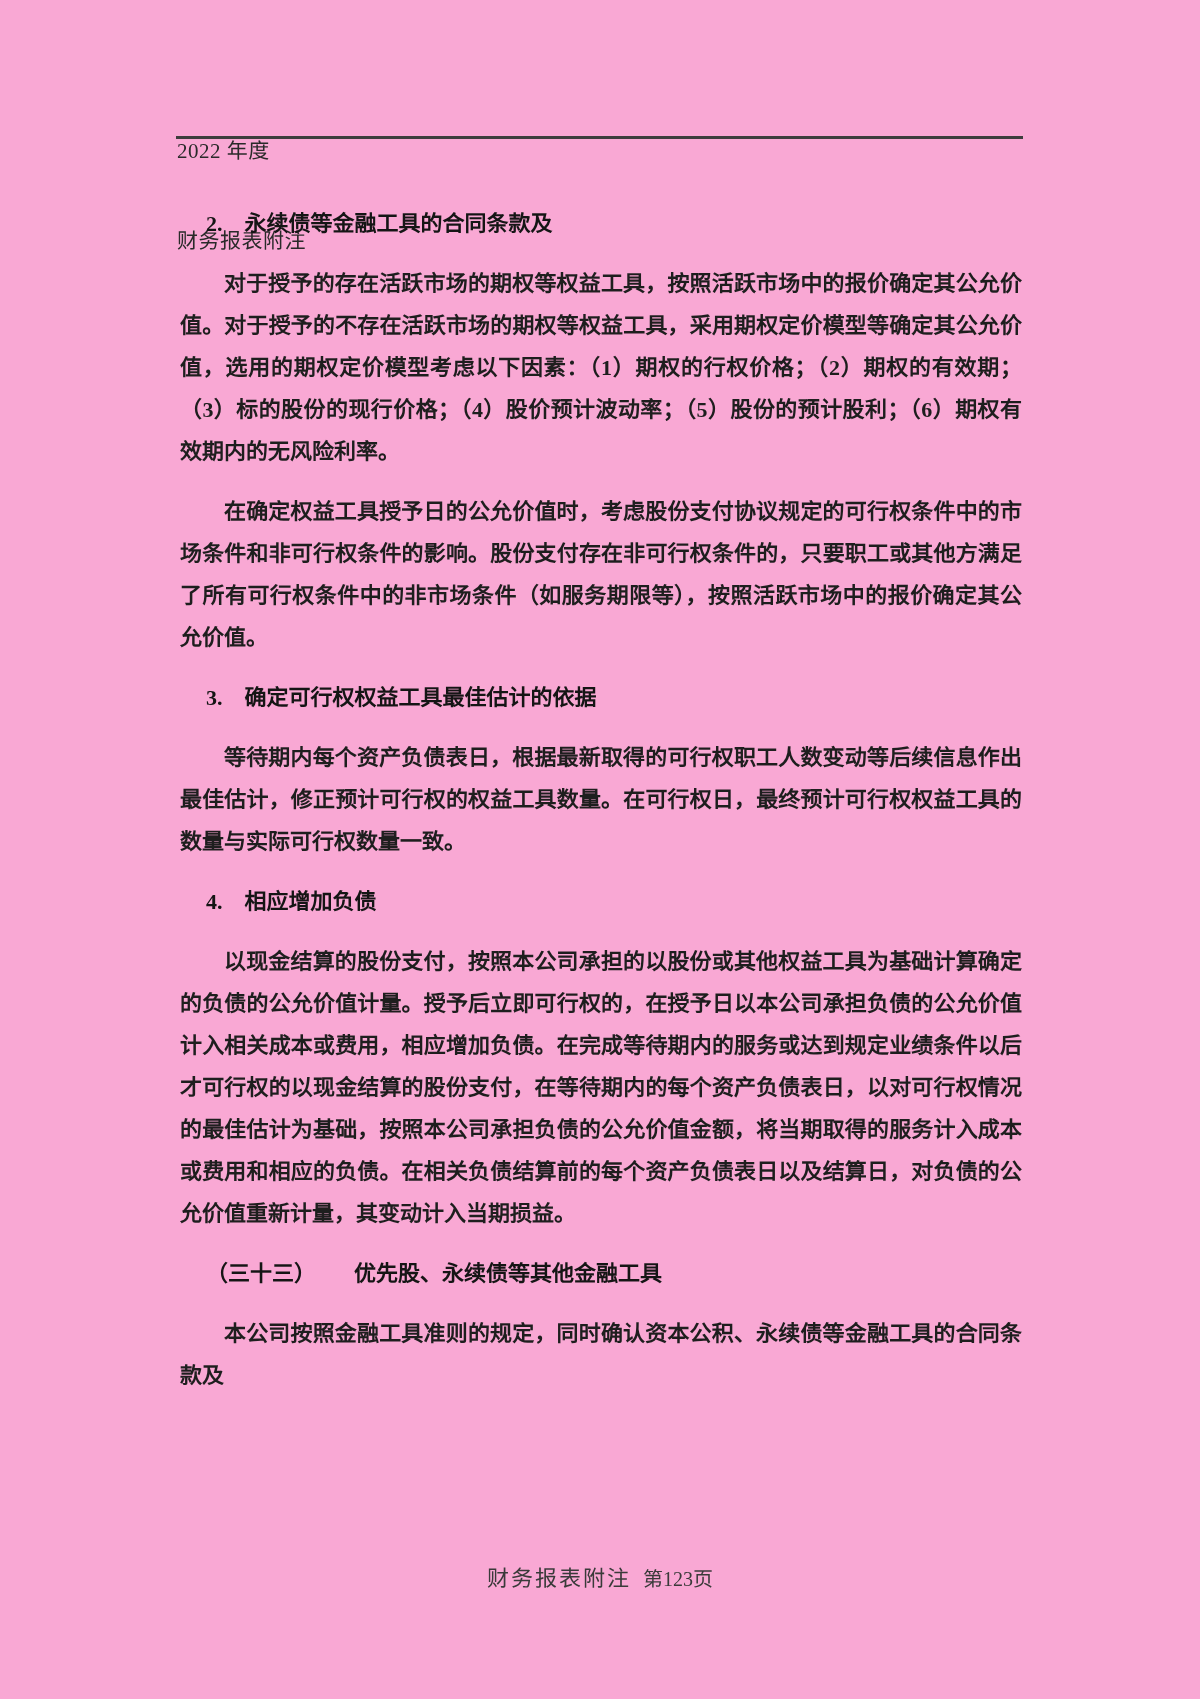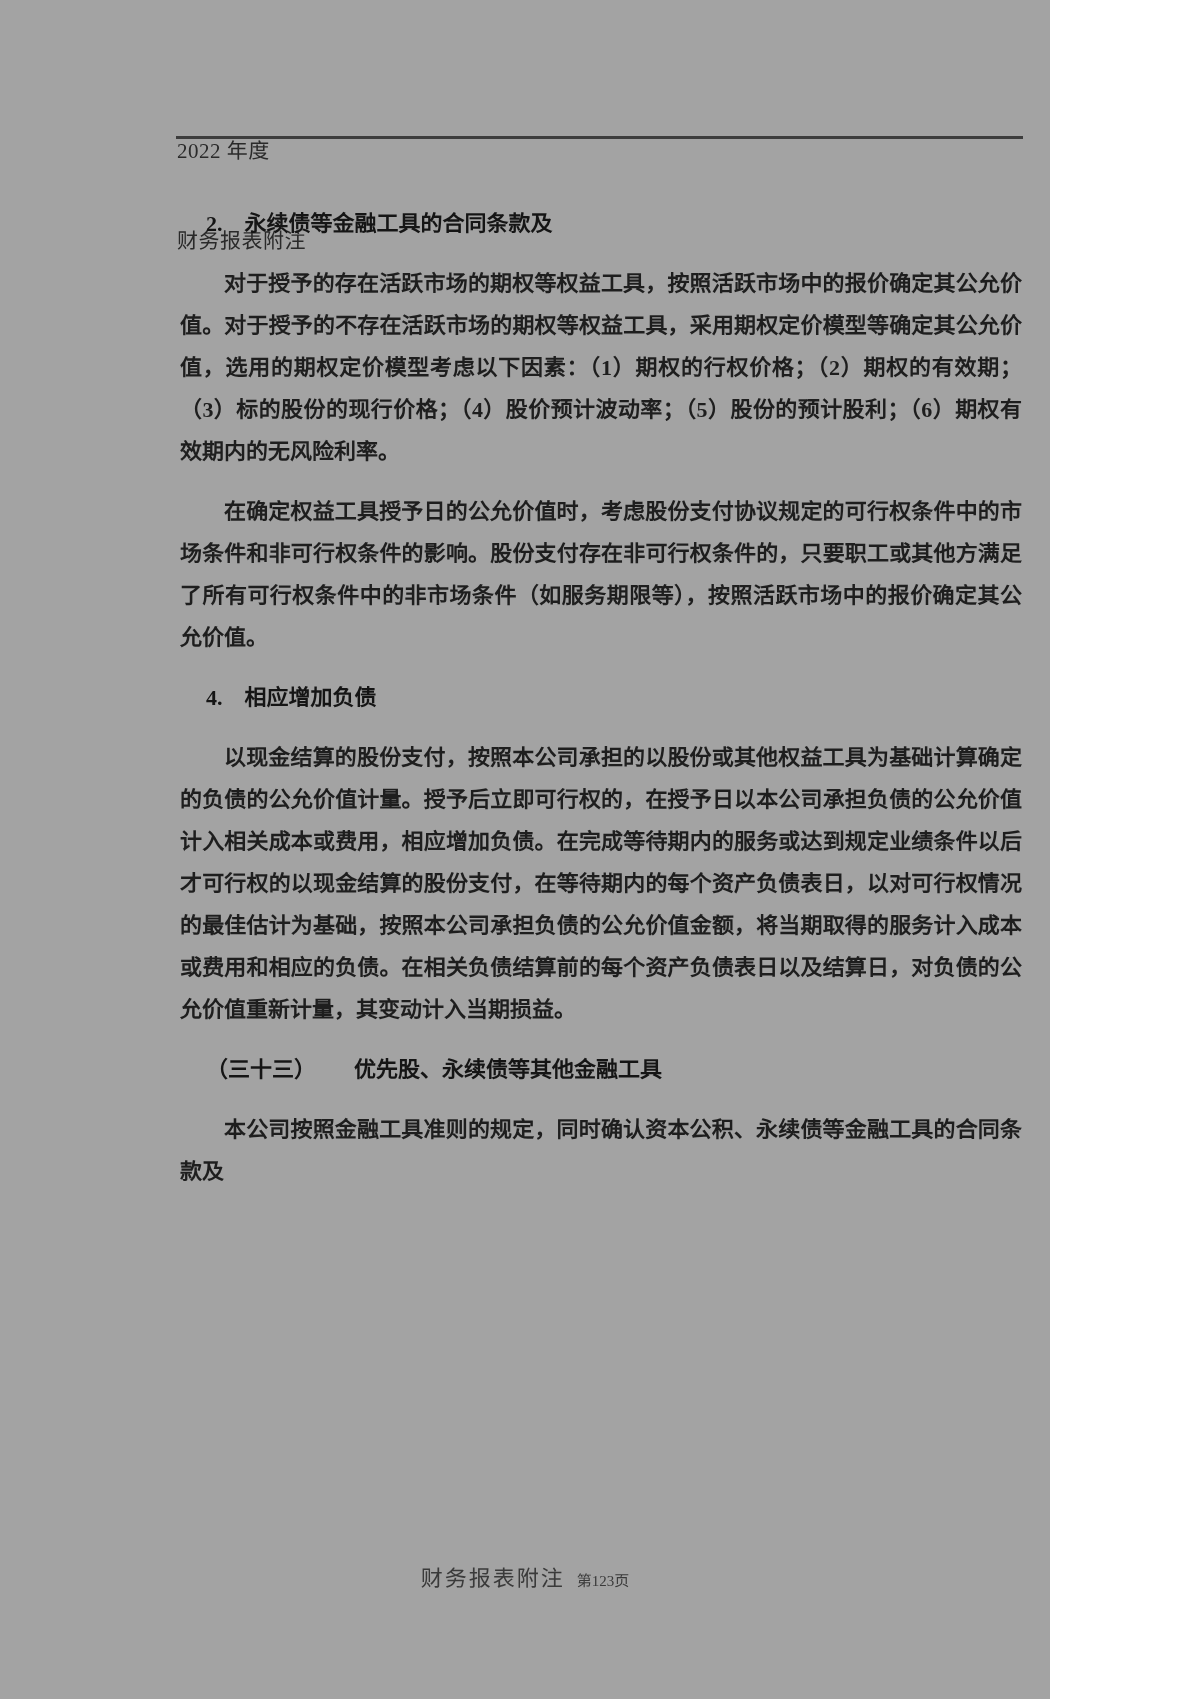--- a/index.html
+++ b/index.html
@@ -2,27 +2,26 @@
 <html lang="zh-CN"><head>
 <meta charset="utf-8">
 <style>
   html, body {
     margin: 0;
     padding: 0;
     background: #ffffff;
   }
   .page {
     position: relative;
-    width: 1032px;
+    width: 1200px;
     height: 1699px;
-    background: #a3a3a3;
+    background: #f9a8d4;
     overflow: hidden;
     font-family: "Liberation Serif", "DejaVu Serif", serif;
     color: #1e1e1e;
-    padding-left: 18px;
   }
   
   .running-header {
     position: absolute;
     left: 177px;
     top: 76px;
     font-size: 21px;
     line-height: 30px;
     color: #2a2a2a;
     letter-spacing: 0.5px;
@@ -70,21 +69,21 @@
     top: 1560px;
     width: 100%;
     text-align: center;
     color: #3a3a3a;
   }
   .page-footer .f-title {
     font-size: 22px;
     letter-spacing: 2px;
   }
   .page-footer .f-page {
-    font-size: 15px;
+    font-size: 20px;
     margin-left: 12px;
   }
 </style>
 </head>
 <body>
 
 <div class="page">
 
   <div class="running-header">
     <div>2022 年度</div>
@@ -93,21 +92,23 @@
   <div class="header-rule"></div>
 
   <div class="content">
 
     <p class="heading"><span class="h-num">2.</span><span class="h-title">永续债等金融工具的合同条款及</span></p>
 
     <p class="para">对于授予的存在活跃市场的期权等权益工具，按照活跃市场中的报价确定其公允价值。对于授予的不存在活跃市场的期权等权益工具，采用期权定价模型等确定其公允价值，选用的期权定价模型考虑以下因素：（1）期权的行权价格；（2）期权的有效期；（3）标的股份的现行价格；（4）股价预计波动率；（5）股份的预计股利；（6）期权有效期内的无风险利率。</p>
 
     <p class="para">在确定权益工具授予日的公允价值时，考虑股份支付协议规定的可行权条件中的市场条件和非可行权条件的影响。股份支付存在非可行权条件的，只要职工或其他方满足了所有可行权条件中的非市场条件（如服务期限等），按照活跃市场中的报价确定其公允价值。</p>
 
+    <p class="heading"><span class="h-num">3.</span><span class="h-title">确定可行权权益工具最佳估计的依据</span></p>
 
+    <p class="para">等待期内每个资产负债表日，根据最新取得的可行权职工人数变动等后续信息作出最佳估计，修正预计可行权的权益工具数量。在可行权日，最终预计可行权权益工具的数量与实际可行权数量一致。</p>
 
     <p class="heading"><span class="h-num">4.</span><span class="h-title">相应增加负债</span></p>
 
 
     <p class="para">以现金结算的股份支付，按照本公司承担的以股份或其他权益工具为基础计算确定的负债的公允价值计量。授予后立即可行权的，在授予日以本公司承担负债的公允价值计入相关成本或费用，相应增加负债。在完成等待期内的服务或达到规定业绩条件以后才可行权的以现金结算的股份支付，在等待期内的每个资产负债表日，以对可行权情况的最佳估计为基础，按照本公司承担负债的公允价值金额，将当期取得的服务计入成本或费用和相应的负债。在相关负债结算前的每个资产负债表日以及结算日，对负债的公允价值重新计量，其变动计入当期损益。</p>
 
 
     <p class="heading h33"><span class="h-num">（三十三）</span><span class="h-title">优先股、永续债等其他金融工具</span></p>
 
     <p class="para">本公司按照金融工具准则的规定，同时确认资本公积、永续债等金融工具的合同条款及</p>

